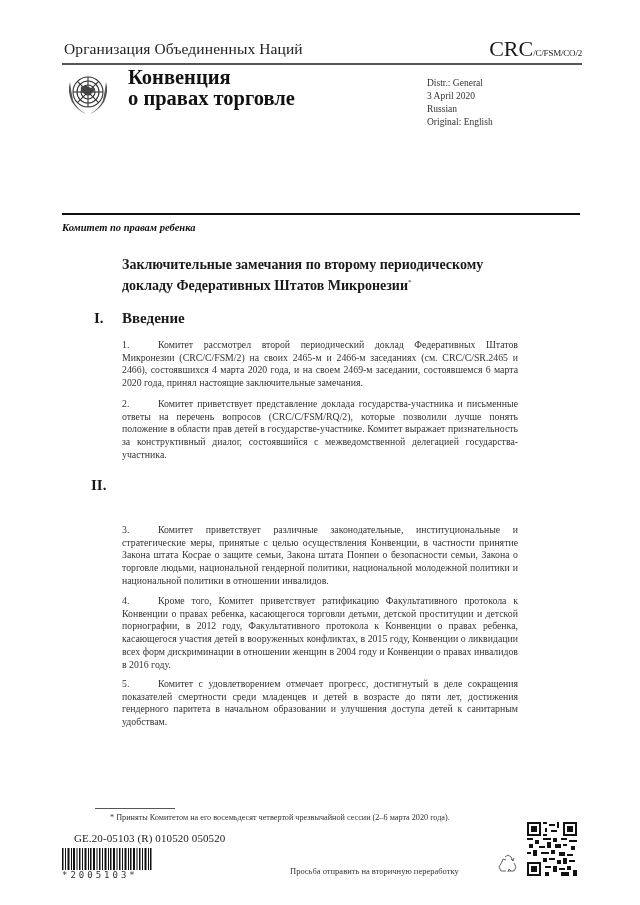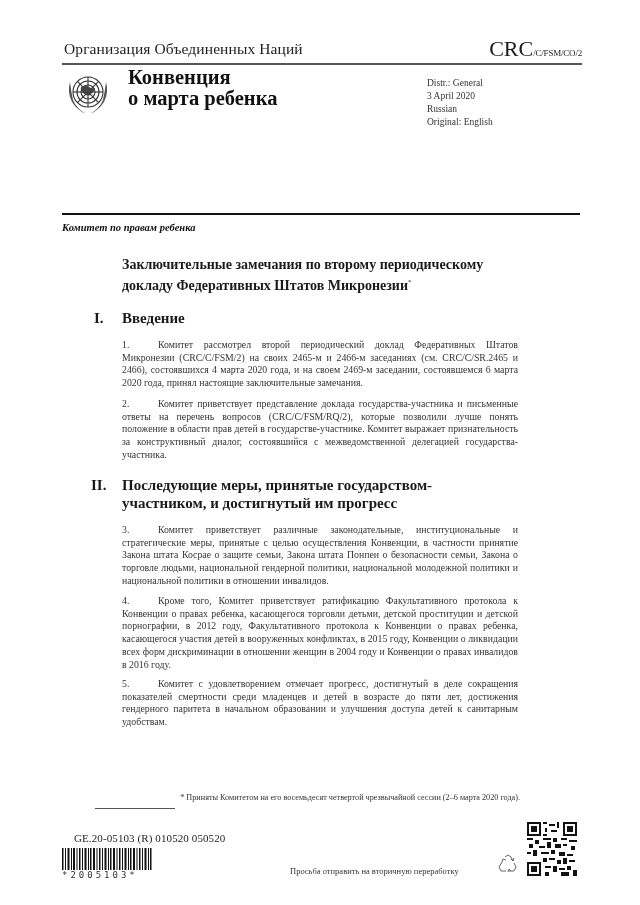--- a/index.html
+++ b/index.html
@@ -25,21 +25,21 @@
 
   .section-head { font-size: 15px; font-weight: bold; color: #1a1a1a; line-height: 18px; }
   .section-num { position: absolute; left: 0; }
   .section-text { position: absolute; left: 28px; width: 330px; }
 
   .para { left: 122px; width: 396px; font-size: 9.8px; line-height: 12.7px; text-align: justify;
           color: #333; text-align-last: left; }
   .para .pnum { display: inline-block; width: 36px; text-indent: 0; }
 
   .fn-rule { left: 95px; top: 808px; width: 80px; height: 1px; background: #555; }
-  .footnote { left: 110px; top: 793px; width: 410px; font-size: 8.2px; color: #333; text-align: right; white-space: nowrap; }
+  .footnote { left: 110px; top: 813px; width: 410px; font-size: 8.2px; color: #333; white-space: nowrap; }
 
   .job-number { left: 62px; top: 832px; font-size: 11px; color: #222; letter-spacing: 0.1px; padding-left: 12px; }
   .barcode { left: 62px; top: 848px; width: 90px; height: 22px; }
   .barcode-text { left: 62px; top: 870px; font-family: "DejaVu Sans Mono", monospace; font-size: 9px; letter-spacing: 3px; color: #333; }
   .recycle-text { left: 290px; top: 866px; font-size: 8.5px; color: #333; white-space: nowrap; }
   .recycle-icon { left: 497px; top: 853px; width: 22px; height: 22px; }
   .qr { left: 527px; top: 822px; width: 50px; height: 54px; }
 </style>
 </head>
 <body>
@@ -62,21 +62,21 @@
     </g>
     <path d="M19 17 q4 -3 8 0 q3 2 6 1 q-1 5 -5 6 q-4 2 -7 -1 q-3 -2 -2 -6z" fill="#444"></path>
     <g fill="#555">
       <path d="M8 12 q-3 10 2 20 q5 8 14 12 q-10 -6 -13 -14 q-2 -9 -3 -18z"></path>
       <path d="M44 12 q3 10 -2 20 q-5 8 -14 12 q10 -6 13 -14 q2 -9 3 -18z"></path>
     </g>
   </svg>
 </div>
 <div class="abs conv-title">
   <div>Конвенция</div>
-  <div>о марта ребенка</div>
+  <div>о правах торговле</div>
 </div>
 <div class="abs distr">
   <div>Distr.: General</div>
   <div>3 April 2020</div>
   <div>Russian</div>
   <div>Original: English</div>
 </div>
 
 <div class="abs rule-mid"></div>
 <div class="abs committee">Комитет по правам ребенка</div>
@@ -94,24 +94,20 @@
 <div class="abs para" style="top:339px;">
   <span class="pnum">1.</span><span>Комитет рассмотрел второй периодический доклад Федеративных Штатов Микронезии (CRC/C/FSM/2) на своих 2465-м и 2466-м заседаниях (см. CRC/C/SR.2465 и 2466), состоявшихся 4 марта 2020 года, и на своем 2469-м заседании, состоявшемся 6 марта 2020 года, принял настоящие заключительные замечания.</span>
 </div>
 
 <div class="abs para" style="top:398px;">
   <span class="pnum">2.</span><span>Комитет приветствует представление доклада государства-участника и письменные ответы на перечень вопросов (CRC/C/FSM/RQ/2), которые позволили лучше понять положение в области прав детей в государстве-участнике. Комитет выражает признательность за конструктивный диалог, состоявшийся с межведомственной делегацией государства-участника.</span>
 </div>
 
 <div class="abs section-head" style="left:91px; top:476px; width:420px; height:38px;">
   <span class="section-num">II.</span>
-  <span class="section-text" style="left:31px; width:380px;">
-    <span style="display:block;">Последующие меры, принятые государством-</span>
-    <span style="display:block;">участником, и достигнутый им прогресс</span>
-  </span>
 </div>
 
 <div class="abs para" style="top:524px;">
   <span class="pnum">3.</span><span>Комитет приветствует различные законодательные, институциональные и стратегические меры, принятые с целью осуществления Конвенции, в частности принятие Закона штата Косрае о защите семьи, Закона штата Понпеи о безопасности семьи, Закона о торговле людьми, национальной гендерной политики, национальной молодежной политики и национальной политики в отношении инвалидов.</span>
 </div>
 
 <div class="abs para" style="top:595px;">
   <span class="pnum">4.</span><span>Кроме того, Комитет приветствует ратификацию Факультативного протокола к Конвенции о правах ребенка, касающегося торговли детьми, детской проституции и детской порнографии, в 2012 году, Факультативного протокола к Конвенции о правах ребенка, касающегося участия детей в вооруженных конфликтах, в 2015 году, Конвенции о ликвидации всех форм дискриминации в отношении женщин в 2004 году и Конвенции о правах инвалидов в 2016 году.</span>
 </div>
 

